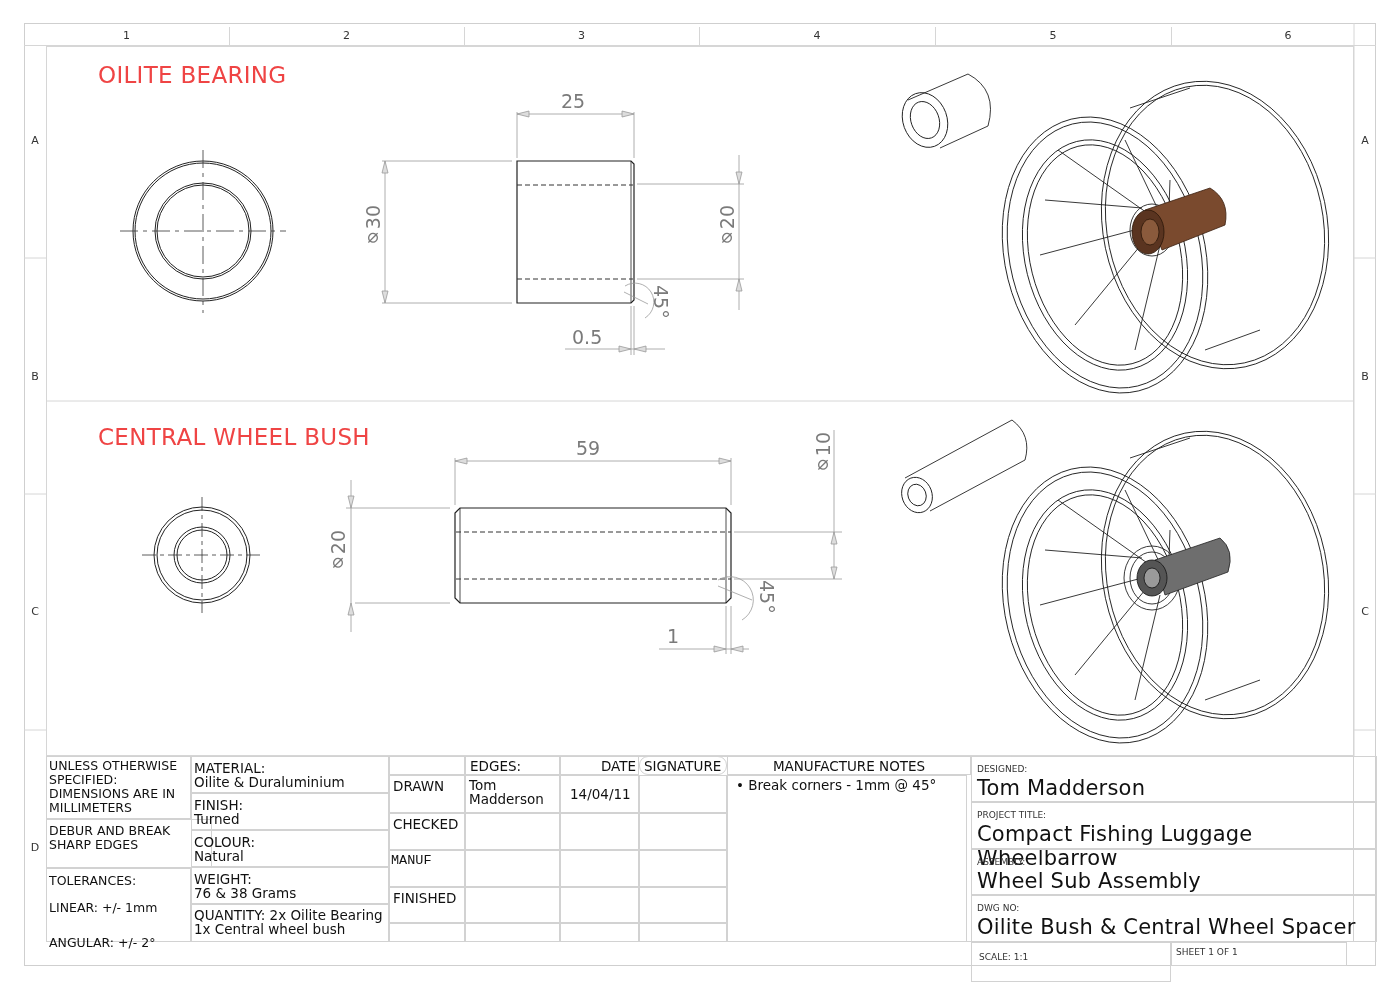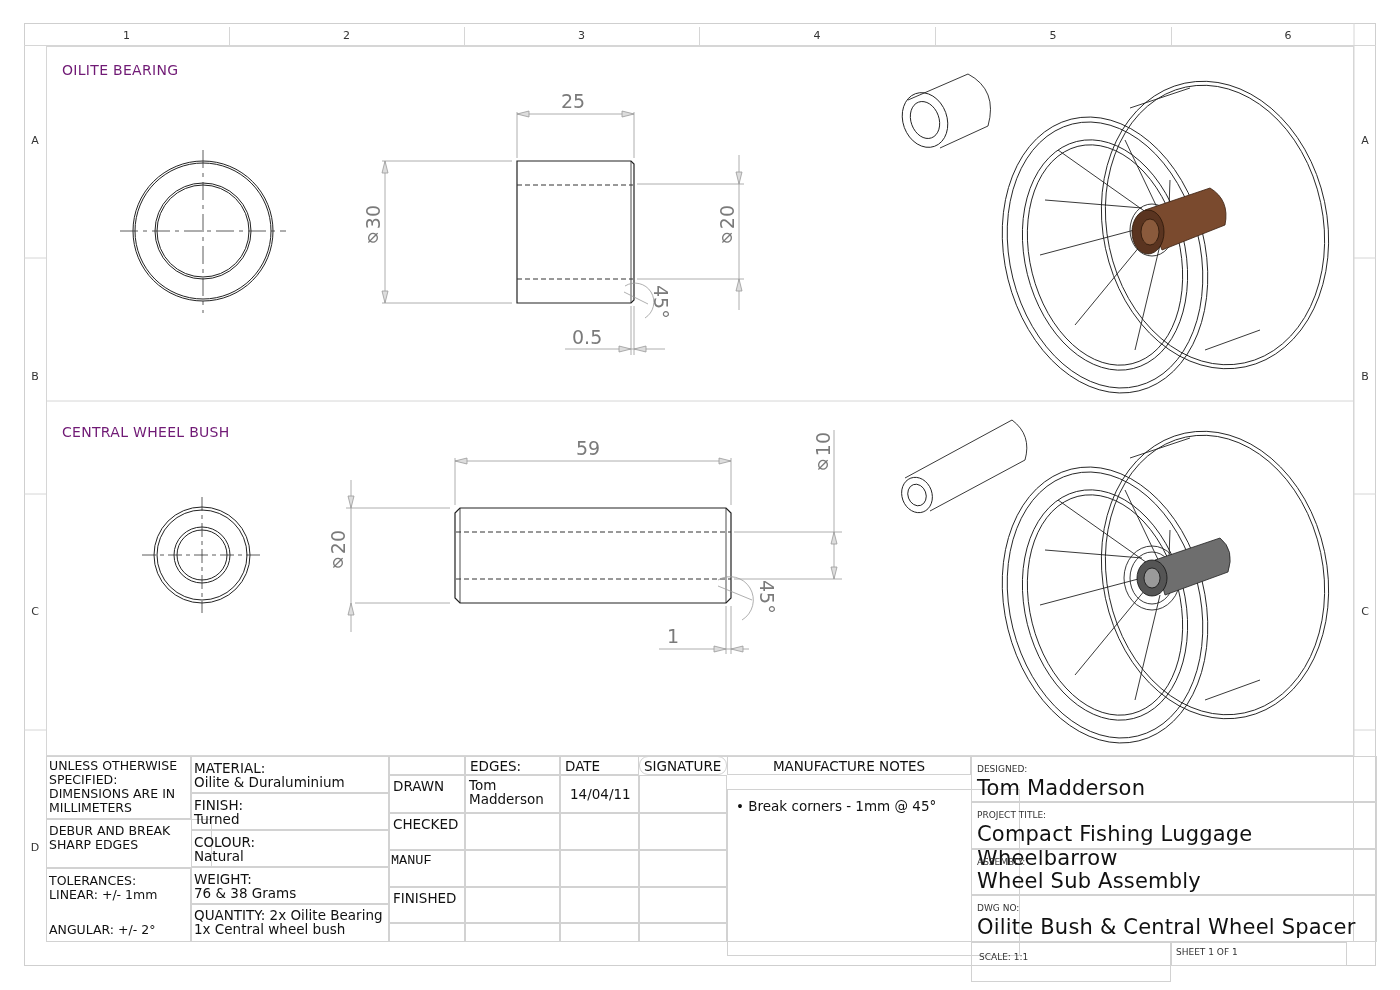--- a/index.html
+++ b/index.html
@@ -3,21 +3,21 @@
 <meta charset="utf-8">
 <style>
   html, body { margin:0; padding:0; background:#ffffff; }
   body { width:1400px; height:990px; position:relative; overflow:hidden;
          font-family:"DejaVu Sans", "Liberation Sans", sans-serif; color:#111; }
   .abs { position:absolute; }
   .frame-outer { left:24px; top:23px; width:1352px; height:943px; border:1px solid #cfcfcf; box-sizing:border-box; }
   .frame-inner { left:46px; top:46px; width:1308px; height:710px; border:1px solid #d6d6d6; box-sizing:border-box; }
   .zone-h { font-size:11px; color:#333; text-align:center; top:27px; height:18px; line-height:18px; }
   .zone-v { font-size:11px; color:#333; width:22px; text-align:center; }
-  .view-title { font-size:14px; letter-spacing:0.3px; color:#701a75; }
+  .view-title { font-size:23px; letter-spacing:0.3px; color:#ef4444;margin-left:36px; }
   .dim { font-size:19px; color:#7a7a7a; }
   .tb-cell { position:absolute; border:1px solid #d2d2d2; box-sizing:border-box; font-size:13.5px; line-height:14px; padding:2px 2px; color:#111; }
   .tb-small { font-size:9px; color:#333; }
   .tb-big { font-size:21px; color:#111; letter-spacing:0.2px; line-height:24px; }
   .vtext { writing-mode:vertical-rl; transform:rotate(180deg); }
 </style>
 </head>
 <body>
 
 <div class="abs frame-outer"></div>
@@ -232,21 +232,21 @@
     <ellipse cx="272" cy="168" rx="8" ry="10" fill="#9a9a9a" stroke="#111" stroke-width="0.8"></ellipse>
   </g>
 </svg>
 
 <div class="abs" style="left:46px;top:756px;width:1308px;height:186px;border:1px solid #d2d2d2;box-sizing:border-box;"></div>
 
 <div class="tb-cell" style="left:46px;top:756px;width:145px;height:63px;font-size:12.5px;">UNLESS OTHERWISE SPECIFIED: DIMENSIONS ARE IN MILLIMETERS</div>
 <div class="tb-cell" style="left:46px;top:819px;width:166px;height:49px;font-size:12.5px;padding-top:4px;">DEBUR AND BREAK SHARP EDGES</div>
 <div class="tb-cell" style="left:46px;top:868px;width:145px;height:74px;font-size:12.5px;">
   <div style="margin-top:3px;">TOLERANCES:</div>
-  <div style="">LINEAR:  +/- 1mm</div>
+  <div style="margin-top:13px;">LINEAR:  +/- 1mm</div>
   <div style="margin-top:21px;">ANGULAR:  +/- 2°</div>
 </div>
 
 <div class="tb-cell" style="left:191px;top:756px;width:198px;height:37px;">
   <div style="margin-top:2px;">MATERIAL:</div>
   <div>Oilite &amp; Duraluminium</div>
 </div>
 <div class="tb-cell" style="left:191px;top:793px;width:198px;height:37px;">
   <div style="margin-top:2px;">FINISH:</div>
   <div>Turned</div>
@@ -259,21 +259,21 @@
   <div style="margin-top:2px;">WEIGHT:</div>
   <div>76 &amp; 38 Grams</div>
 </div>
 <div class="tb-cell" style="left:191px;top:904px;width:198px;height:38px;">
   <div style="margin-top:1px;">QUANTITY: 2x Oilite Bearing</div>
   <div>1x Central wheel bush</div>
 </div>
 
 <div class="tb-cell" style="left:389px;top:756px;width:76px;height:19px;"></div>
 <div class="tb-cell" style="left:465px;top:756px;width:95px;height:19px;padding-left:4px;">EDGES:</div>
-<div class="tb-cell" style="left:560px;top:756px;width:79px;height:19px;padding-left:4px;">DATE</div>
+<div class="tb-cell" style="left:560px;top:756px;width:79px;height:19px;padding-left:4px;text-align:right;">DATE</div>
 <div class="tb-cell" style="left:639px;top:756px;width:88px;height:19px;padding-left:4px;border-radius:9px;">SIGNATURE</div>
 
 <div class="tb-cell" style="left:389px;top:775px;width:76px;height:38px;padding-left:3px;padding-top:3px;">DRAWN</div>
 <div class="tb-cell" style="left:465px;top:775px;width:95px;height:38px;padding-left:3px;padding-right:14px;">Tom Madderson</div>
 <div class="tb-cell" style="left:560px;top:775px;width:79px;height:38px;padding-left:9px;padding-top:11px;">14/04/11</div>
 <div class="tb-cell" style="left:639px;top:775px;width:88px;height:38px;"></div>
 
 <div class="tb-cell" style="left:389px;top:813px;width:76px;height:37px;padding-left:3px;padding-top:3px;">CHECKED</div>
 <div class="tb-cell" style="left:465px;top:813px;width:95px;height:37px;"></div>
 <div class="tb-cell" style="left:560px;top:813px;width:79px;height:37px;"></div>
@@ -288,21 +288,21 @@
 <div class="tb-cell" style="left:465px;top:887px;width:95px;height:36px;"></div>
 <div class="tb-cell" style="left:560px;top:887px;width:79px;height:36px;"></div>
 <div class="tb-cell" style="left:639px;top:887px;width:88px;height:36px;"></div>
 
 <div class="tb-cell" style="left:389px;top:923px;width:76px;height:19px;"></div>
 <div class="tb-cell" style="left:465px;top:923px;width:95px;height:19px;"></div>
 <div class="tb-cell" style="left:560px;top:923px;width:79px;height:19px;"></div>
 <div class="tb-cell" style="left:639px;top:923px;width:88px;height:19px;"></div>
 
 <div class="tb-cell" style="left:727px;top:756px;width:244px;height:19px;text-align:center;">MANUFACTURE NOTES</div>
-<div class="tb-cell" style="left:727px;top:775px;width:293px;height:167px;padding-left:8px;padding-top:9px;margin-top:14px;">
+<div class="tb-cell" style="left:727px;top:775px;width:240px;height:167px;padding-left:8px;padding-top:2px;">
   <div><span>• </span><span>Break corners - 1mm @ 45°</span></div>
 </div>
 
 <div class="tb-cell" style="left:971px;top:756px;width:406px;height:46px;padding-left:5px;">
   <div class="tb-small" style="margin-top:3px;">DESIGNED:</div>
   <div class="tb-big">Tom Madderson</div>
 </div>
 <div class="tb-cell" style="left:971px;top:802px;width:406px;height:47px;padding-left:5px;">
   <div class="tb-small" style="margin-top:3px;">PROJECT TITLE:</div>
   <div class="tb-big">Compact Fishing Luggage Wheelbarrow</div>

